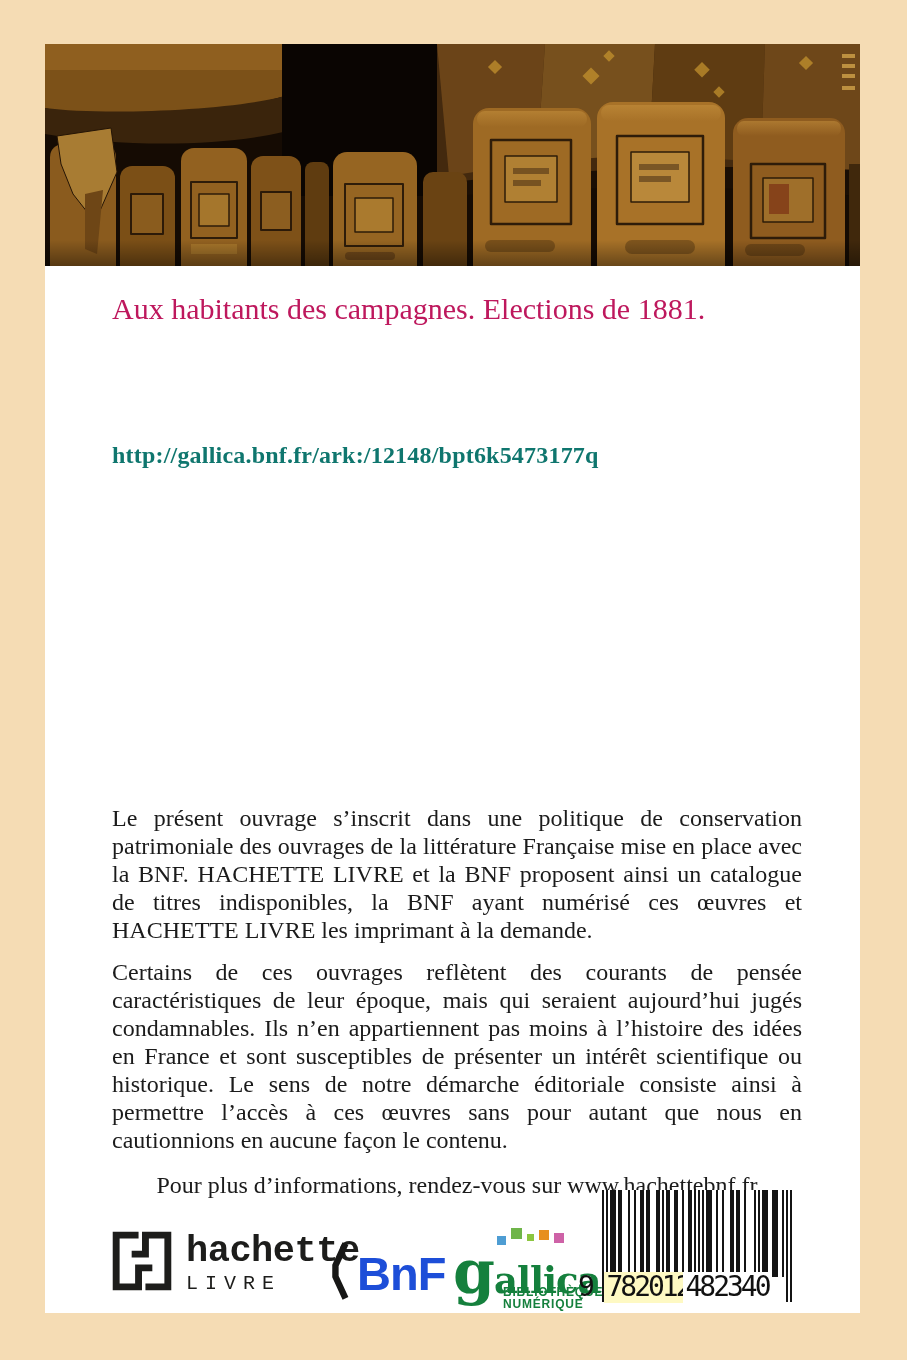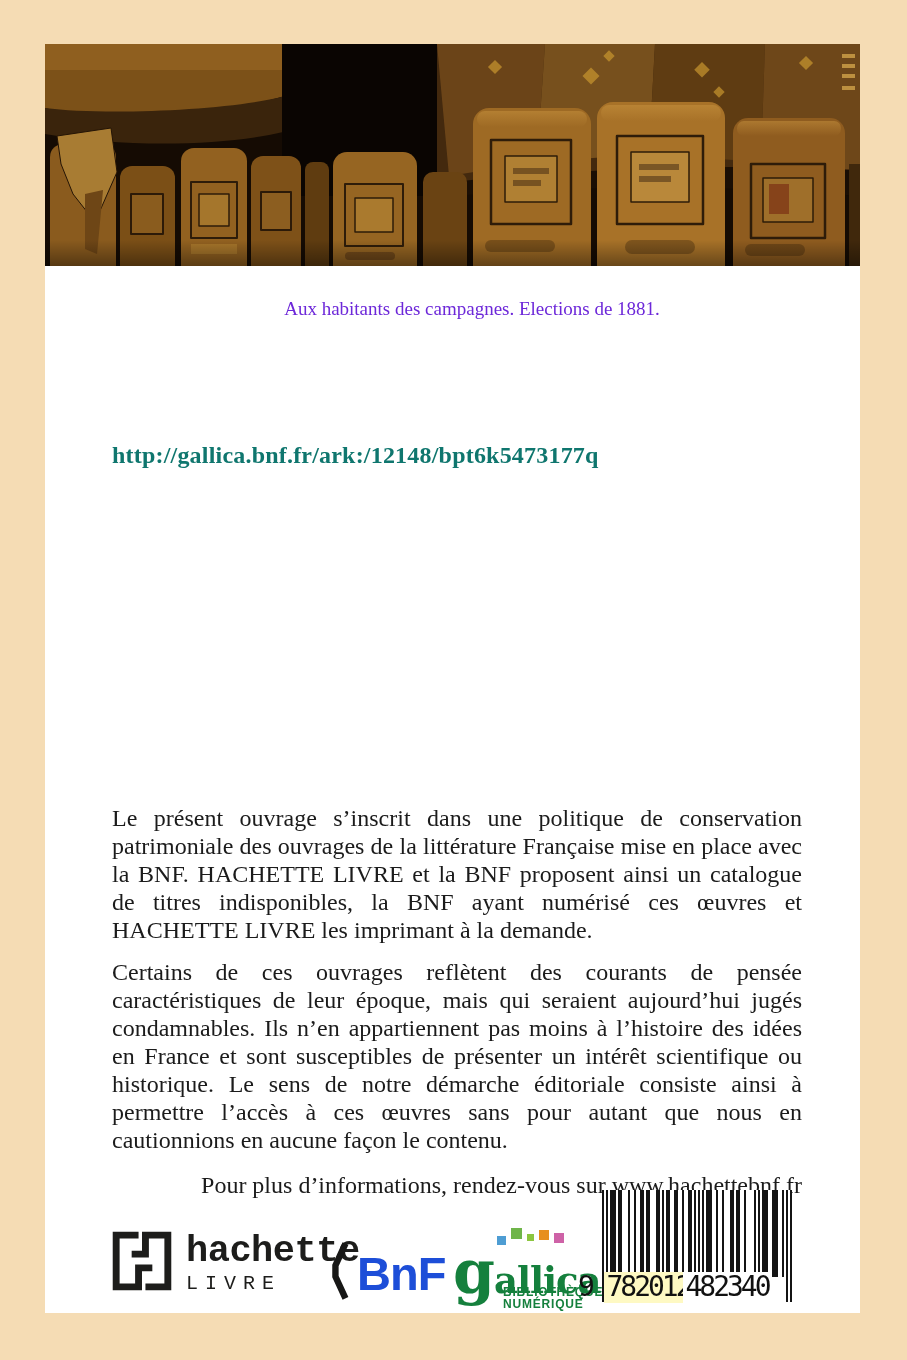--- a/index.html
+++ b/index.html
@@ -9,32 +9,32 @@
     font-family:"Liberation Serif", serif;
   }
   .panel{
     position:absolute;left:45px;top:44px;width:815px;height:1269px;
     background:#ffffff;
   }
   .photo{position:absolute;left:0;top:0;width:815px;height:222px;display:block;}
 
   .title{
     position:absolute;left:67px;top:246px;width:720px;
-    font-size:19px;line-height:38px;color:#6d28d9;text-align:center;
+    font-size:30px;line-height:38px;color:#be185d;
   }
   .permalink{
     position:absolute;left:67px;top:352px;width:720px;
     font-size:24px;font-weight:bold;color:#0f766e;letter-spacing:0.2px;margin-top:46px;
   }
   .bodytext{
     position:absolute;left:67px;top:760px;width:690px;
     font-size:24px;line-height:28px;color:#1b1b1b;
   }
   .bodytext p{margin:0 0 14px 0;text-align:justify;}
-  .bodytext p.info-line{text-align:right;margin-top:17px;}
+  .bodytext p.info-line{text-align:center;margin-top:17px;}
 
   
   .logo-hachette{position:absolute;left:66px;top:1186px;display:flex;align-items:center;gap:13px;}
   .hachette-text{line-height:1;color:#1d1d1b;font-family:Liberation Mono, monospace;}
   .hachette-word{font-size:37px;font-weight:bold;letter-spacing:-0.5px;display:block;}
   .hachette-sub{font-size:20px;letter-spacing:7px;display:block;margin-top:4px;font-weight:normal;}
 
   .logo-bnf{position:absolute;left:284px;top:1196px;display:flex;align-items:center;gap:6px;}
   .bnf-word{font-family:"Liberation Sans",sans-serif;font-weight:bold;font-size:47px;color:#1d4ed8;letter-spacing:-1px;line-height:1;}
 

